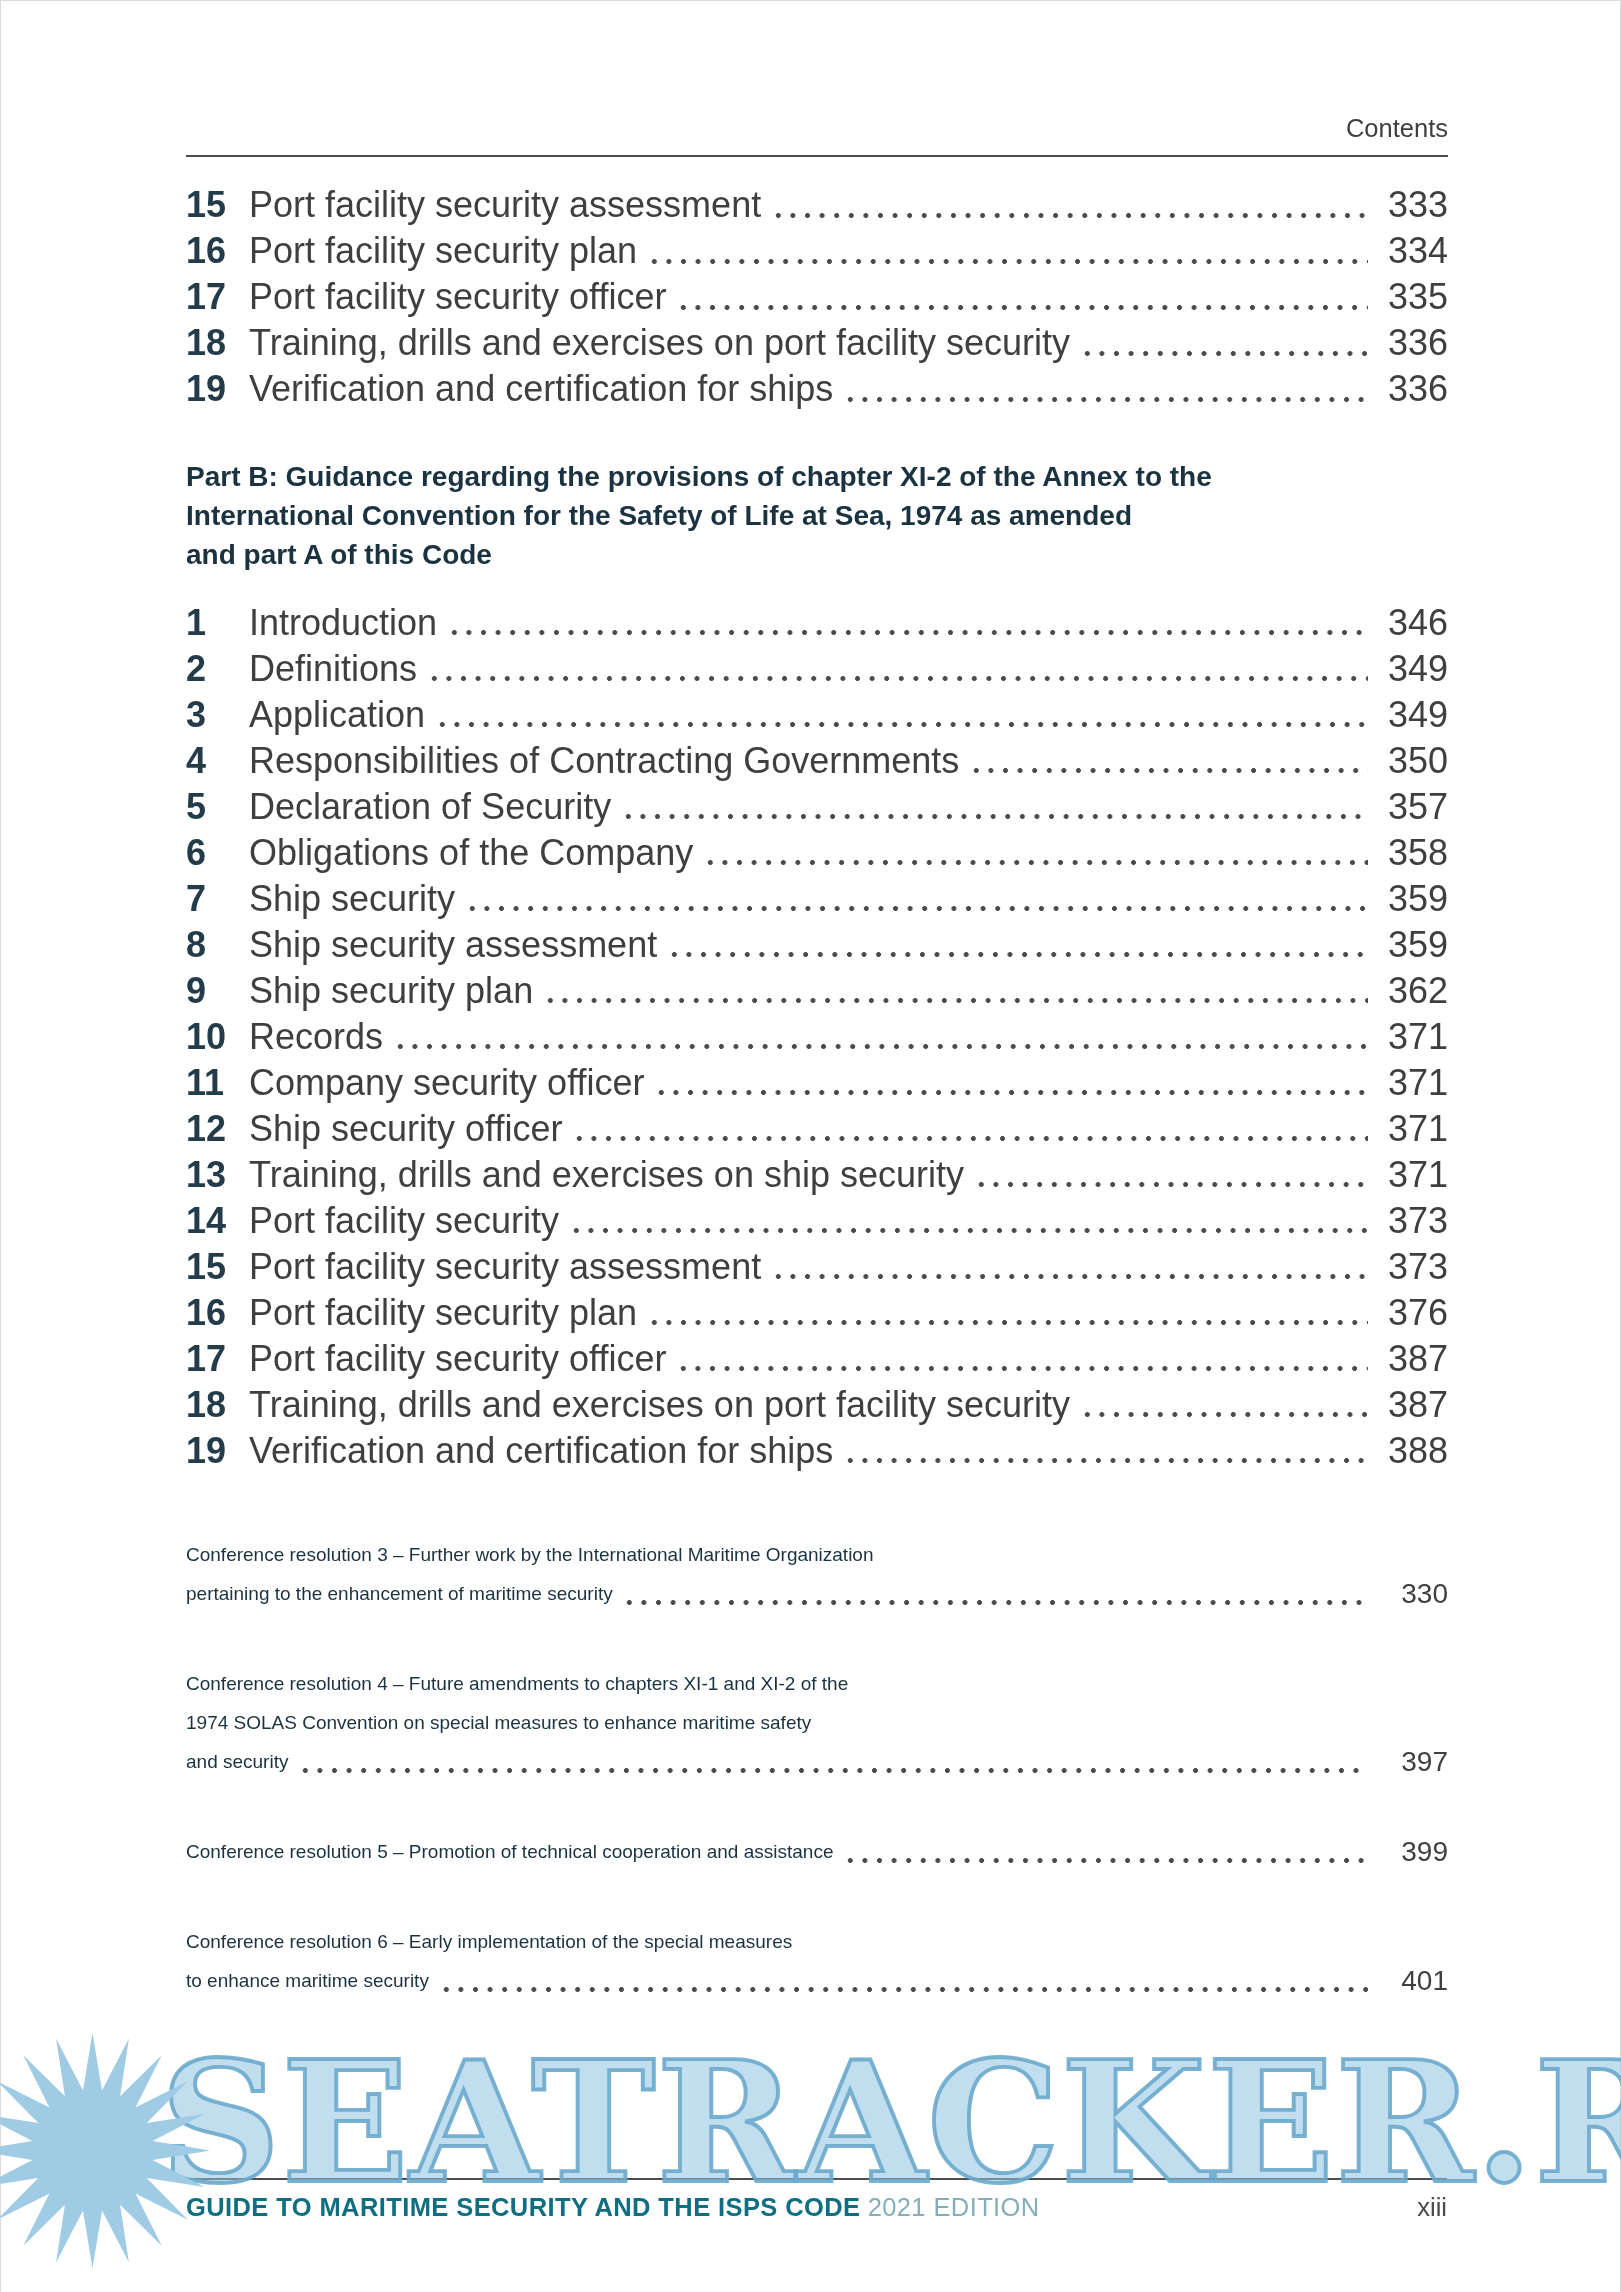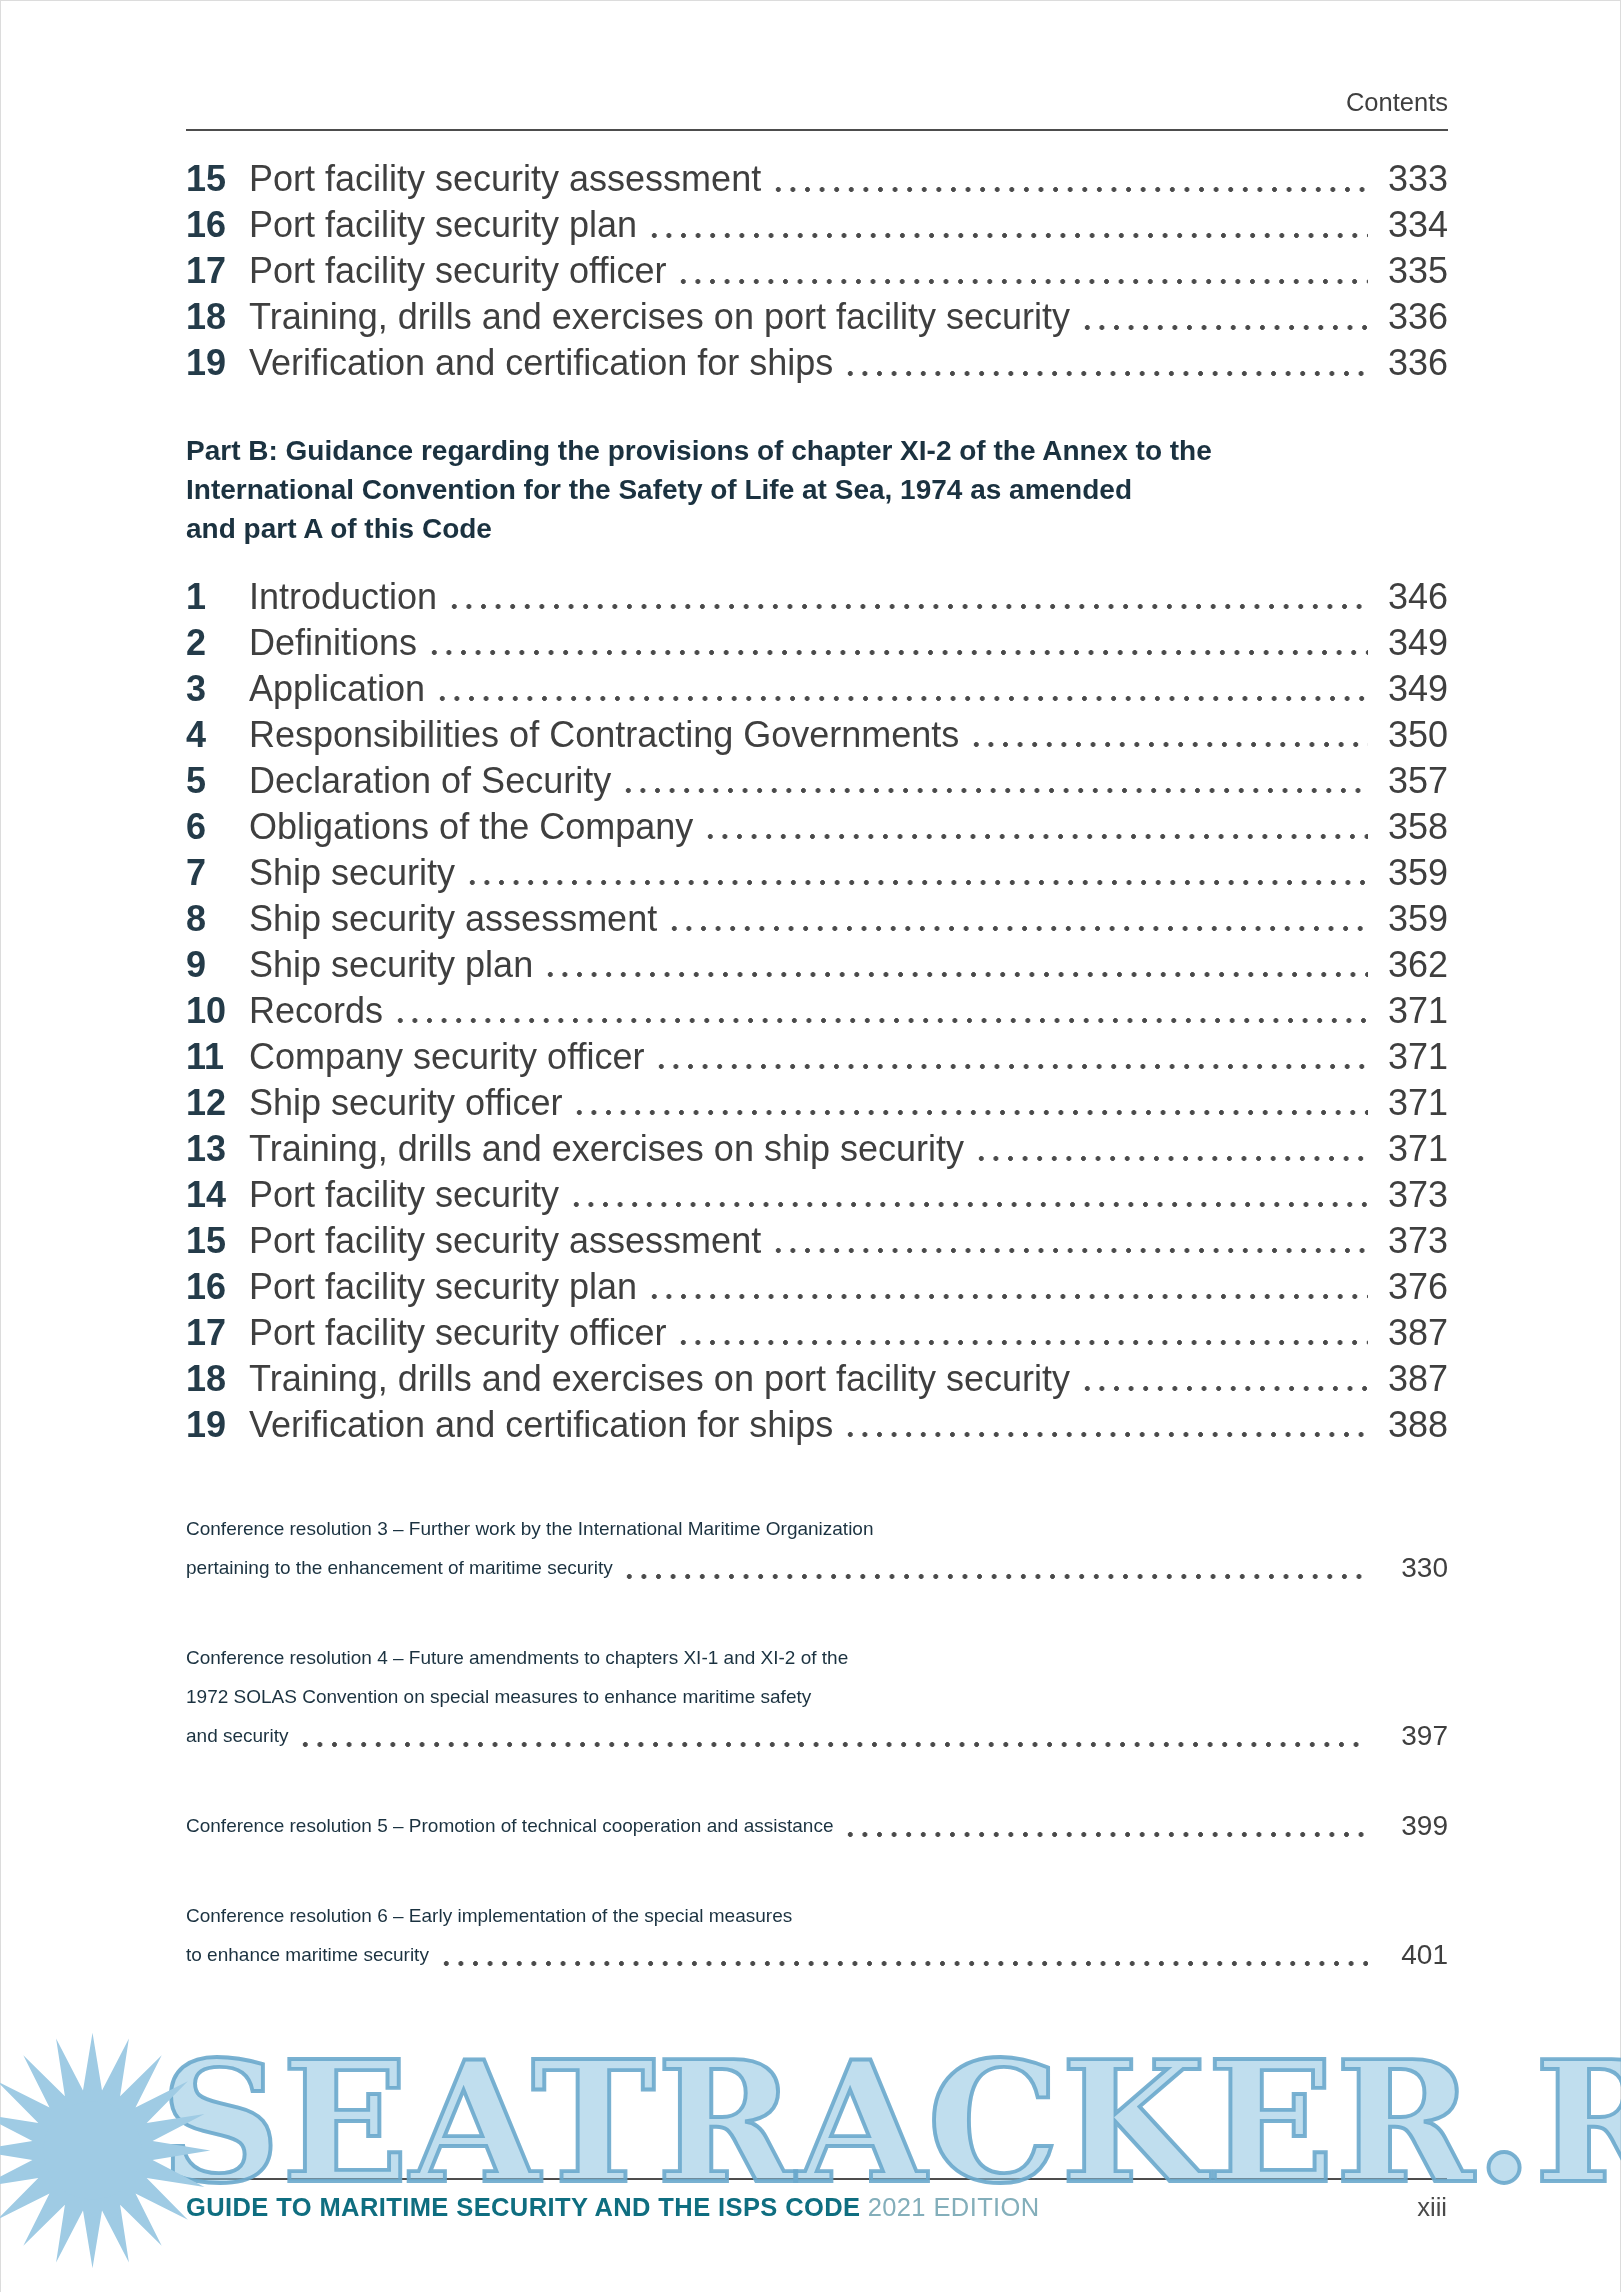--- a/index.html
+++ b/index.html
@@ -2,21 +2,21 @@
 <html style="--head: #1b3240; --num: #243b49; --ink: #3f3f3f; --teal: #0f6e80; --teal-light: #83aeba; --wm: rgba(141,195,224,0.55); --wm-stroke: rgba(106,168,204,0.9); --sun: #9fcbe4;"><head>
 <meta charset="utf-8">
 <style>
   *{box-sizing:border-box;}
   html,body{margin:0;padding:0;background:#8e8e8e;}
   .page{
     position:relative;width:1621px;height:2293px;margin:0 auto;background:#ffffff;
     overflow:hidden;font-family:"Liberation Sans",sans-serif;
     box-shadow:inset 0 0 0 1px #dcdcdc;
   }
-  .content{padding:86px 173px 0 186px;}
+  .content{padding:86px 173px 0 186px;margin-top:26px;}
 
   .header-row{text-align:right;font-size:25.5px;line-height:33px;color:var(--ink,#3a3a3a);}
   .rule{border-top:2px solid #4d4d4d;margin-top:9.8px;}
 
   #list-a{margin-top:25.5px;}
   #list-b{margin-top:25.5px;}
 
   .row{display:flex;align-items:stretch;line-height:46px;font-size:36px;}
   .num{width:63px;flex:0 0 63px;font-weight:700;color:var(--num,#243b49);}
   .title{color:var(--ink,#3f3f3f);white-space:nowrap;}
@@ -225,21 +225,21 @@
         <div class="res">
           <div class="res-line">Conference resolution 3 – Further work by the International Maritime Organization</div>
           <div class="row">
             <span class="res-last">pertaining to the enhancement of maritime security</span>
             <span class="dots"></span>
             <span class="pg">330</span>
           </div>
         </div>
         <div class="res">
           <div class="res-line">Conference resolution 4 – Future amendments to chapters XI-1 and XI-2 of the</div>
-          <div class="res-line">1972 SOLAS Convention on special measures to enhance maritime safety</div>
+          <div class="res-line">1974 SOLAS Convention on special measures to enhance maritime safety</div>
           <div class="row">
             <span class="res-last">and security</span>
             <span class="dots"></span>
             <span class="pg">397</span>
           </div>
         </div>
         <div class="res">
           <div class="row">
             <span class="res-last">Conference resolution 5 – Promotion of technical cooperation and assistance</span>
             <span class="dots"></span>

